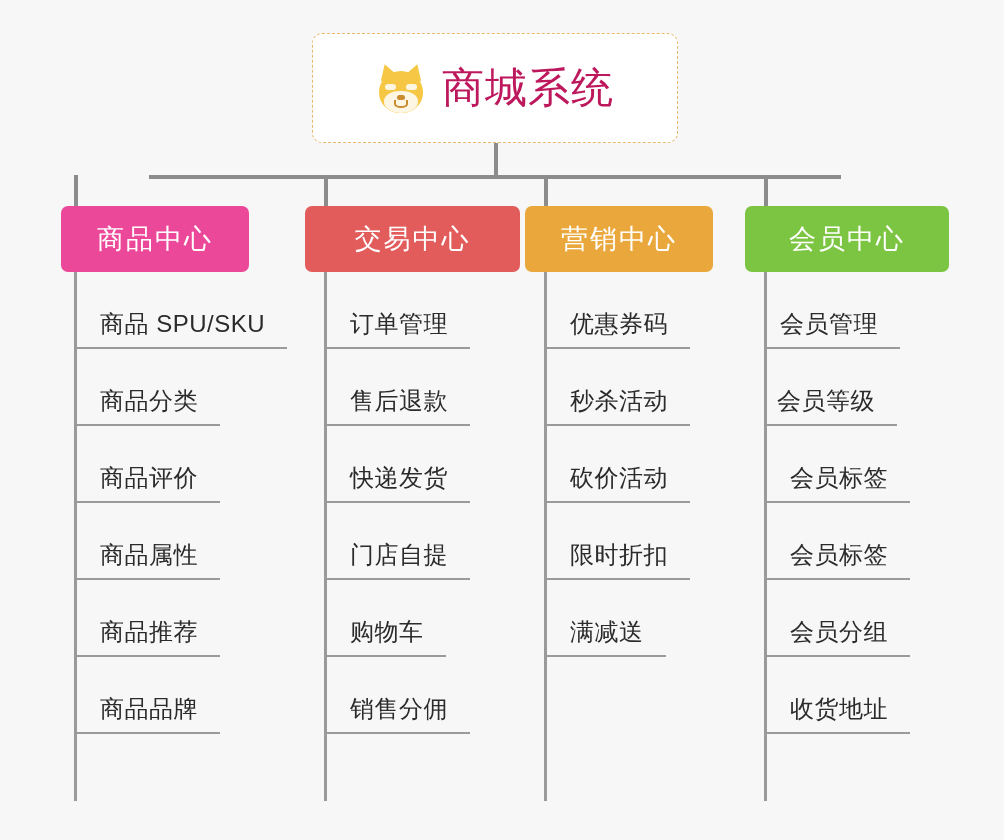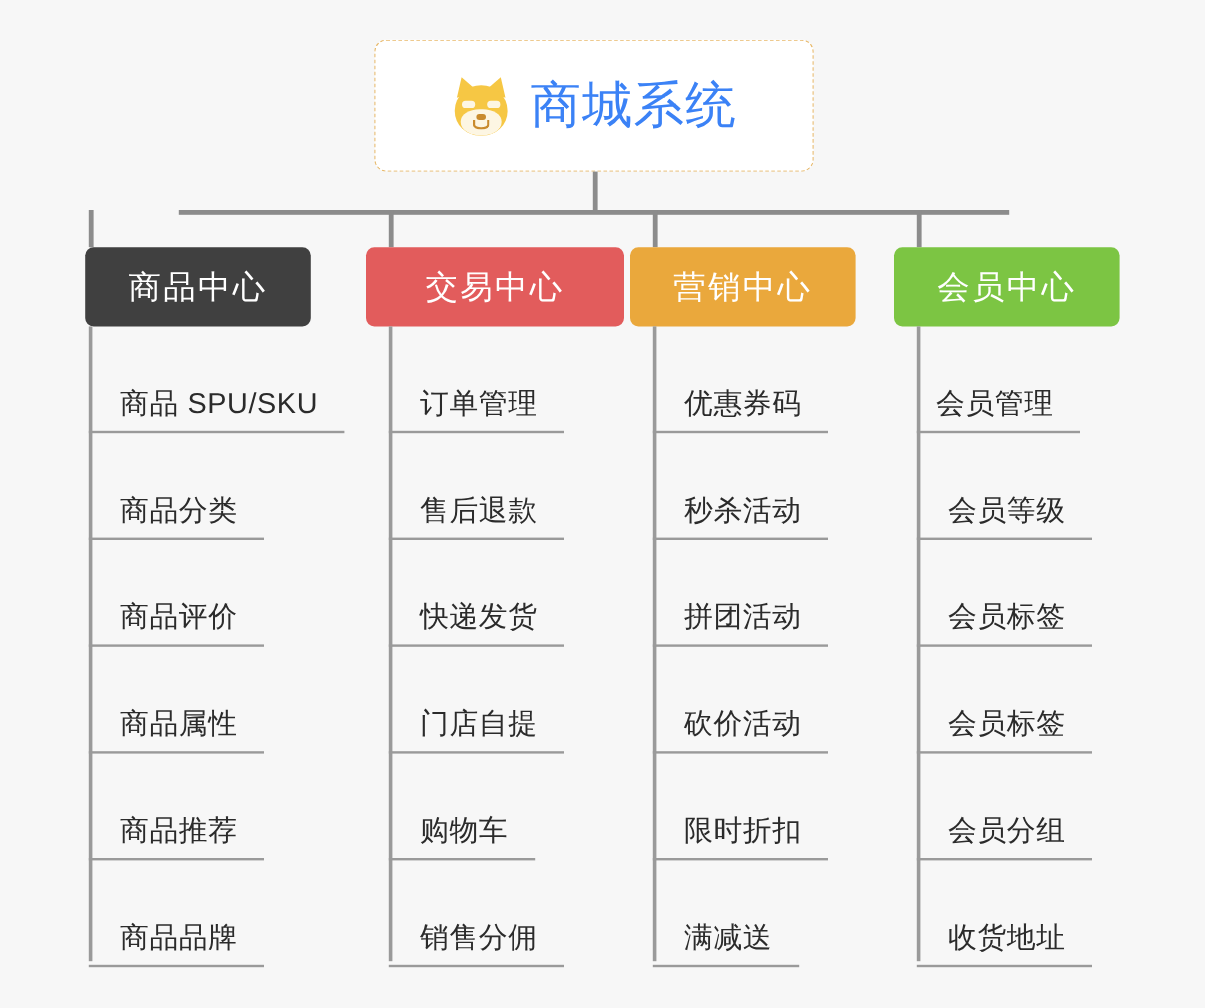--- a/index.html
+++ b/index.html
@@ -41,21 +41,21 @@
   .root-emoji {
     font-size: 44px;
     line-height: 1;
     display: inline-block;
     width: 52px;
     height: 52px;
     position: relative;
   }
   .root-title {
     font-size: 42px;
-    color: #3b82f6;
+    color: #be185d;
     letter-spacing: 1px;
     font-weight: 400;
     white-space: nowrap;
   }
 
   
   .dog {
     position: absolute;
     left: 0; top: 2px;
     width: 50px; height: 50px;
@@ -152,21 +152,21 @@
   }
   .leaf-spine {
     position: absolute;
     left: 0;
     top: 0;
     width: 3px;
     background: #9a9a9a;
   }
   .leaf-item {
     position: relative;
-    height: 89px;
+    height: 77px;
     display: flex;
     align-items: flex-end;
     padding-left: 26px;
     text-align: center;
   }
   .leaf-inner {
     display: inline-block;
     padding: 0 22px 7px 0;
     border-bottom: 2px solid #9a9a9a;
     margin-left: -26px;
@@ -201,30 +201,30 @@
     <span class="root-title">商城系统</span>
   </div>
 
   <div class="conn conn-root-down" style="background: rgb(140, 140, 140);"></div>
   <div class="conn conn-bus" style="background: rgb(140, 140, 140);"></div>
   <div class="conn conn-drop" id="drop-0" style="background: rgb(140, 140, 140); left: 74px;"></div>
   <div class="conn conn-drop" id="drop-1" style="background: rgb(140, 140, 140); left: 324px;"></div>
   <div class="conn conn-drop" id="drop-2" style="background: rgb(140, 140, 140); left: 544px;"></div>
   <div class="conn conn-drop" id="drop-3" style="background: rgb(140, 140, 140); left: 764px;"></div>
 
-  <div class="cat-box" id="cat-0" style="left: 71px; width: 188px; background: #404040;">
+  <div class="cat-box" id="cat-0" style="left: 61px; width: 188px; background: #ec4899;">
     <span>商品中心</span>
   </div>
   <div class="cat-box" id="cat-1" style="left: 305px; width: 215px; background: rgb(226, 92, 92);">
     <span>交易中心</span>
   </div>
   <div class="cat-box" id="cat-2" style="left: 525px; width: 188px; background: rgb(234, 168, 60);">
     <span>营销中心</span>
   </div>
-  <div class="cat-box" id="cat-3" style="left: 745px; width: 188px; background: rgb(124, 197, 67);">
+  <div class="cat-box" id="cat-3" style="left: 745px; width: 204px; background: rgb(124, 197, 67);">
     <span>会员中心</span>
   </div>
 
   <div class="leaf-col" id="col-0" style="left: 74px;">
     <div class="leaf-spine" style="height: 529px; background: rgb(154, 154, 154);"></div>
     <div class="leaf-item">
         <span class="leaf-inner" style="border-bottom-color: rgb(154, 154, 154);"><span class="leaf-label">商品 SPU/SKU</span></span>
       </div>
     <div class="leaf-item">
         <span class="leaf-inner" style="border-bottom-color: rgb(154, 154, 154);"><span class="leaf-label">商品分类</span></span>
@@ -267,40 +267,37 @@
 
   <div class="leaf-col" id="col-2" style="left: 544px;">
     <div class="leaf-spine" style="height: 529px; background: rgb(154, 154, 154);"></div>
     <div class="leaf-item">
         <span class="leaf-inner" style="border-bottom-color: rgb(154, 154, 154);"><span class="leaf-label">优惠券码</span></span>
       </div>
     <div class="leaf-item">
         <span class="leaf-inner" style="border-bottom-color: rgb(154, 154, 154);"><span class="leaf-label">秒杀活动</span></span>
       </div>
     <div class="leaf-item">
-        <span class="leaf-inner" style="border-bottom-color: rgb(154, 154, 154);"><span class="leaf-label">拼团活动</span></span>
-      </div>
-    <div class="leaf-item">
         <span class="leaf-inner" style="border-bottom-color: rgb(154, 154, 154);"><span class="leaf-label">砍价活动</span></span>
       </div>
     <div class="leaf-item">
         <span class="leaf-inner" style="border-bottom-color: rgb(154, 154, 154);"><span class="leaf-label">限时折扣</span></span>
       </div>
     <div class="leaf-item">
         <span class="leaf-inner" style="border-bottom-color: rgb(154, 154, 154);"><span class="leaf-label">满减送</span></span>
       </div>
   </div>
 
   <div class="leaf-col" id="col-3" style="left: 764px;">
     <div class="leaf-spine" style="height: 529px; background: rgb(154, 154, 154);"></div>
     <div class="leaf-item">
         <span class="leaf-inner" style="border-bottom-color: rgb(154, 154, 154); padding-left: 16px;"><span class="leaf-label">会员管理</span></span>
       </div>
     <div class="leaf-item">
-        <span class="leaf-inner" style="border-bottom-color: rgb(154, 154, 154);"><span class="leaf-label">会员等级</span></span>
+        <span class="leaf-inner" style="border-bottom-color: rgb(154, 154, 154); padding-left: 13px;"><span class="leaf-label">会员等级</span></span>
       </div>
     <div class="leaf-item">
         <span class="leaf-inner" style="border-bottom-color: rgb(154, 154, 154);"><span class="leaf-label">会员标签</span></span>
       </div>
     <div class="leaf-item">
         <span class="leaf-inner" style="border-bottom-color: rgb(154, 154, 154); margin-top: 32px;"><span class="leaf-label">会员标签</span></span>
       </div>
     <div class="leaf-item">
         <span class="leaf-inner" style="border-bottom-color: rgb(154, 154, 154);"><span class="leaf-label">会员分组</span></span>
       </div>

